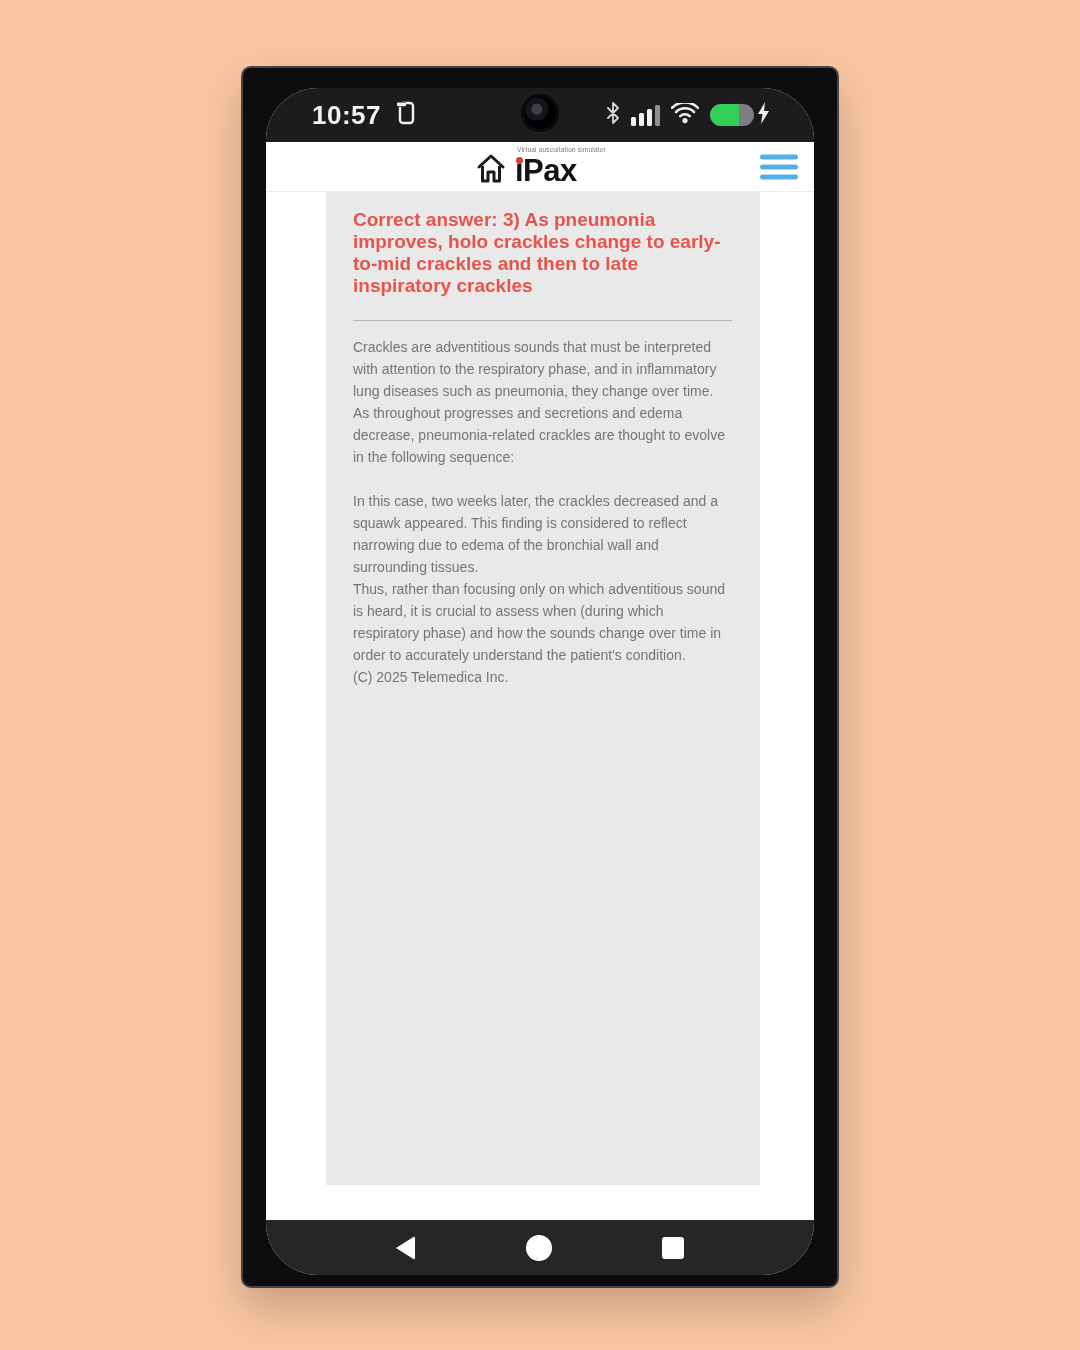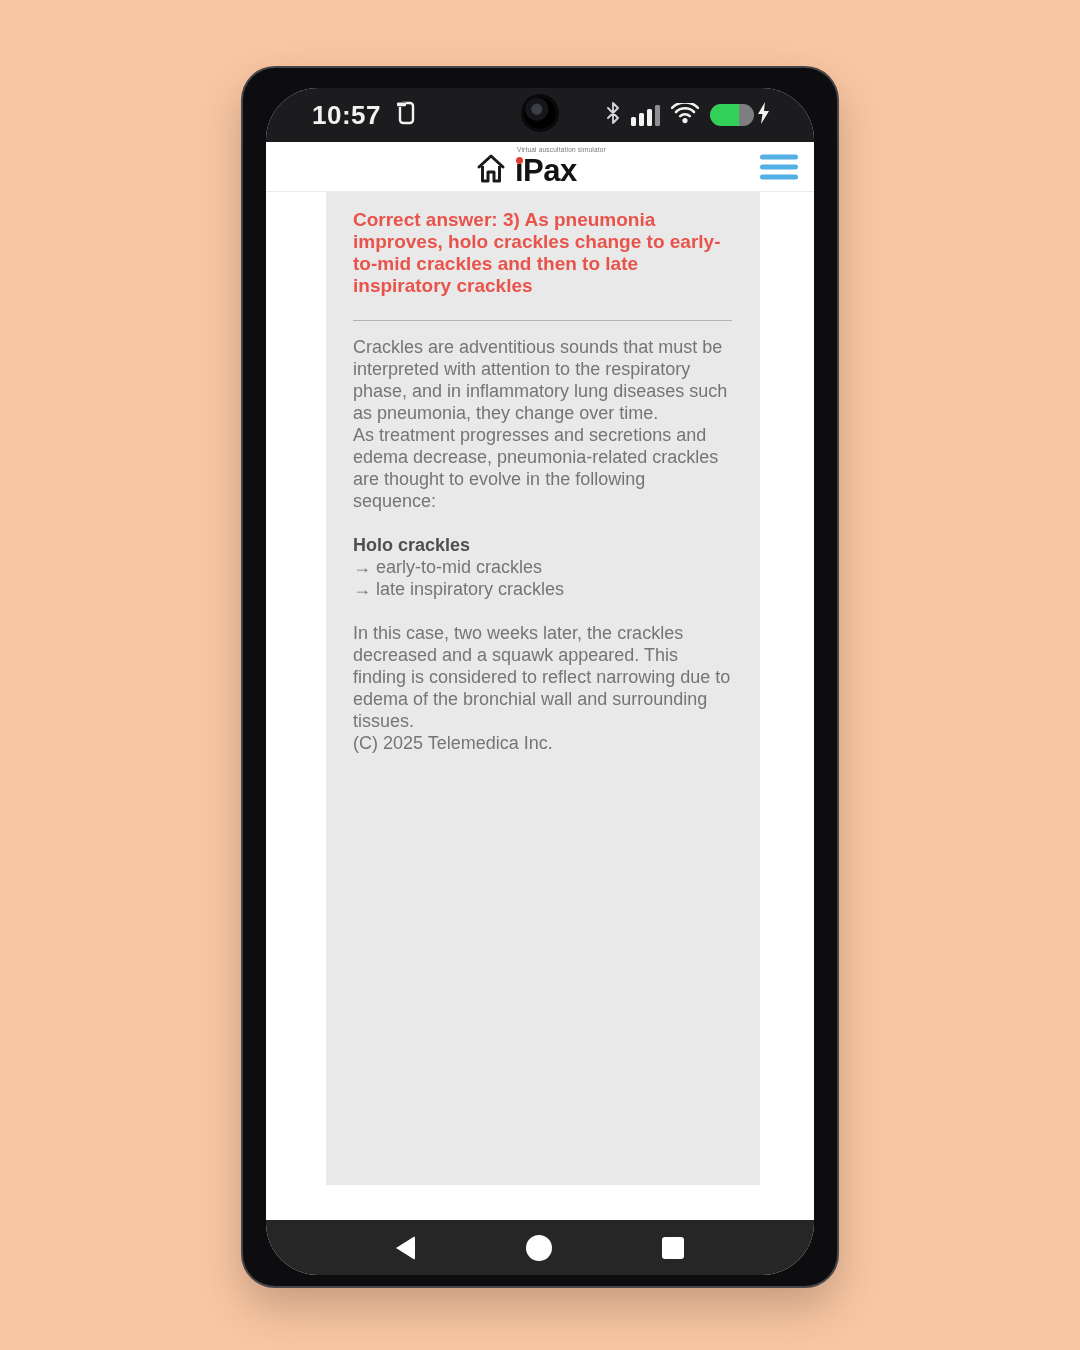--- a/index.html
+++ b/index.html
@@ -13,21 +13,21 @@
   .phone-wrap{position:absolute;left:243px;top:68px;width:594px;height:1218px;}
   .side-btn{
     position:absolute;left:584px;width:12px;background:#2b2b2e;
     border-radius:5px;box-shadow:inset -1px 0 0 #55555a, inset 1px 0 0 #111;
   }
   .side-btn.volume{top:288px;height:142px;}
   .side-btn.power{top:486px;height:70px;}
   .phone{
     position:absolute;inset:0;
     background:#0d0d0f;
-    border-radius:32px;
+    border-radius:8px;
     box-shadow:0 0 0 2px #46464a, 0 20px 45px rgba(0,0,0,.22);
     padding:20px 23px 11px 23px;
     box-sizing:border-box;
   }
   .screen{
     width:100%;height:100%;
     background:#ffffff;
     border-radius:52px;
     overflow:hidden;
     display:flex;flex-direction:column;
@@ -75,21 +75,21 @@
   .menu-btn i{display:block;height:5px;border-radius:2.5px;background:#54b0e4;}
   
   .web-body{flex:1 1 auto;background:#fff;overflow:hidden;padding-left:6px;}
   .card{
     margin:0 54px;min-height:993px;background:#e9e9e9;
     padding:17px 28px 34px 27px;box-sizing:border-box;
   }
   .answer{color:#e8544b;font-weight:700;font-size:19px;line-height:22px;}
   .divider{border:none;border-top:1.5px solid #b3b3b3;margin:23px 0 15px 0;}
   .expl-title{color:#39a0db;font-weight:700;font-size:19px;line-height:23px;}
-  .ptext{color:#757575;font-size:18px;line-height:22px;}
+  .ptext{color:#757575;font-size:14px;line-height:22px;}
   .seq{margin-top:22px;}
   .seq-title{color:#4f4f4f;font-weight:700;font-size:18px;line-height:22px;}
   .gap-top{margin-top:22px;}
   .copyright{}
   
   .nav-bar{
     height:55px;flex:0 0 auto;background:#262626;
     display:flex;align-items:center;justify-content:space-between;
     padding:0 130px;
   }
@@ -170,29 +170,25 @@
             <i></i>
             <i></i>
           </div>
       </div>
 
       <div class="web-body">
         <div class="card">
           <div class="answer">Correct answer: 3) As pneumonia improves, holo crackles change to early-to-mid crackles and then to late inspiratory crackles</div>
           <hr class="divider">
           <div class="ptext">Crackles are adventitious sounds that must be interpreted with attention to the respiratory phase, and in inflammatory lung diseases such as pneumonia, they change over time.</div>
-          <div class="ptext">As treatment progresses and secretions and edema decrease, pneumonia-related crackles are thought to evolve in the following sequence:</div>
-
-          <div class="seq">
-            <div class="seq-title">Holo crackles</div>
-            <div class="ptext">→ early-to-mid crackles</div>
-            <div class="ptext">→ late inspiratory crackles</div>
-          </div>
+          <div class="ptext">As throughout progresses and secretions and edema decrease, pneumonia-related crackles are thought to evolve in the following sequence:</div>
+
 
           <div class="ptext gap-top">In this case, two weeks later, the crackles decreased and a squawk appeared. This finding is considered to reflect narrowing due to edema of the bronchial wall and surrounding tissues.</div>
+          <div class="ptext">Thus, rather than focusing only on which adventitious sound is heard, it is crucial to assess when (during which respiratory phase) and how the sounds change over time in order to accurately understand the patient's condition.</div>
 
           <div class="ptext copyright">(C) 2025 Telemedica Inc.</div>
         </div>
       </div>
 
       <div class="nav-bar">
         <div class="nav-back"></div>
         <div class="nav-home"></div>
         <div class="nav-recents"></div>
       </div>

